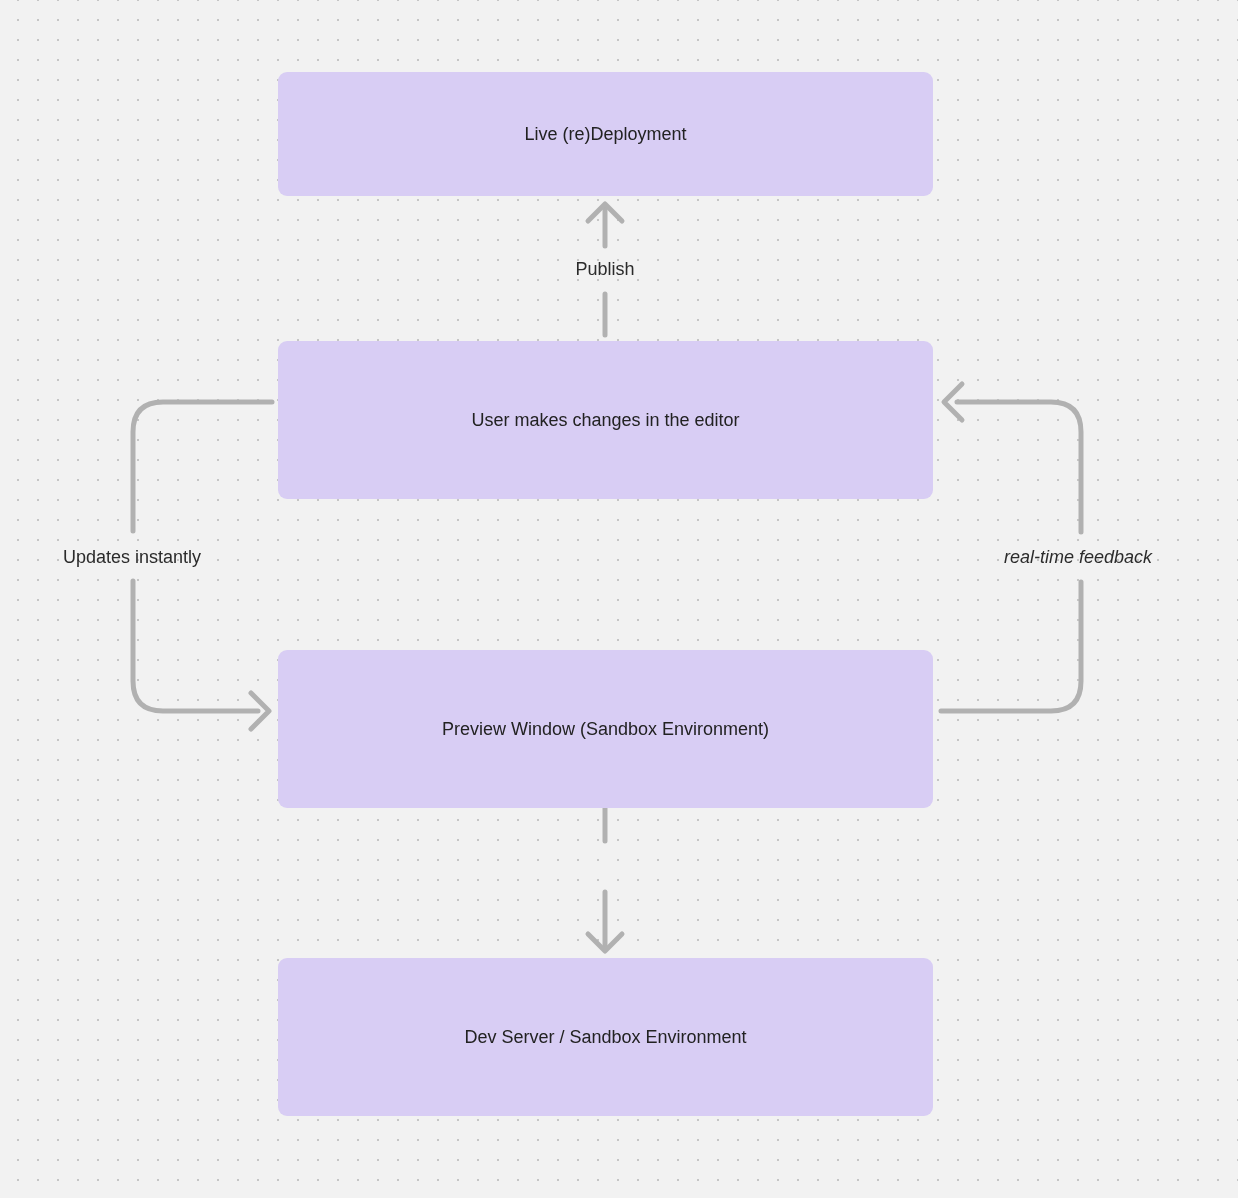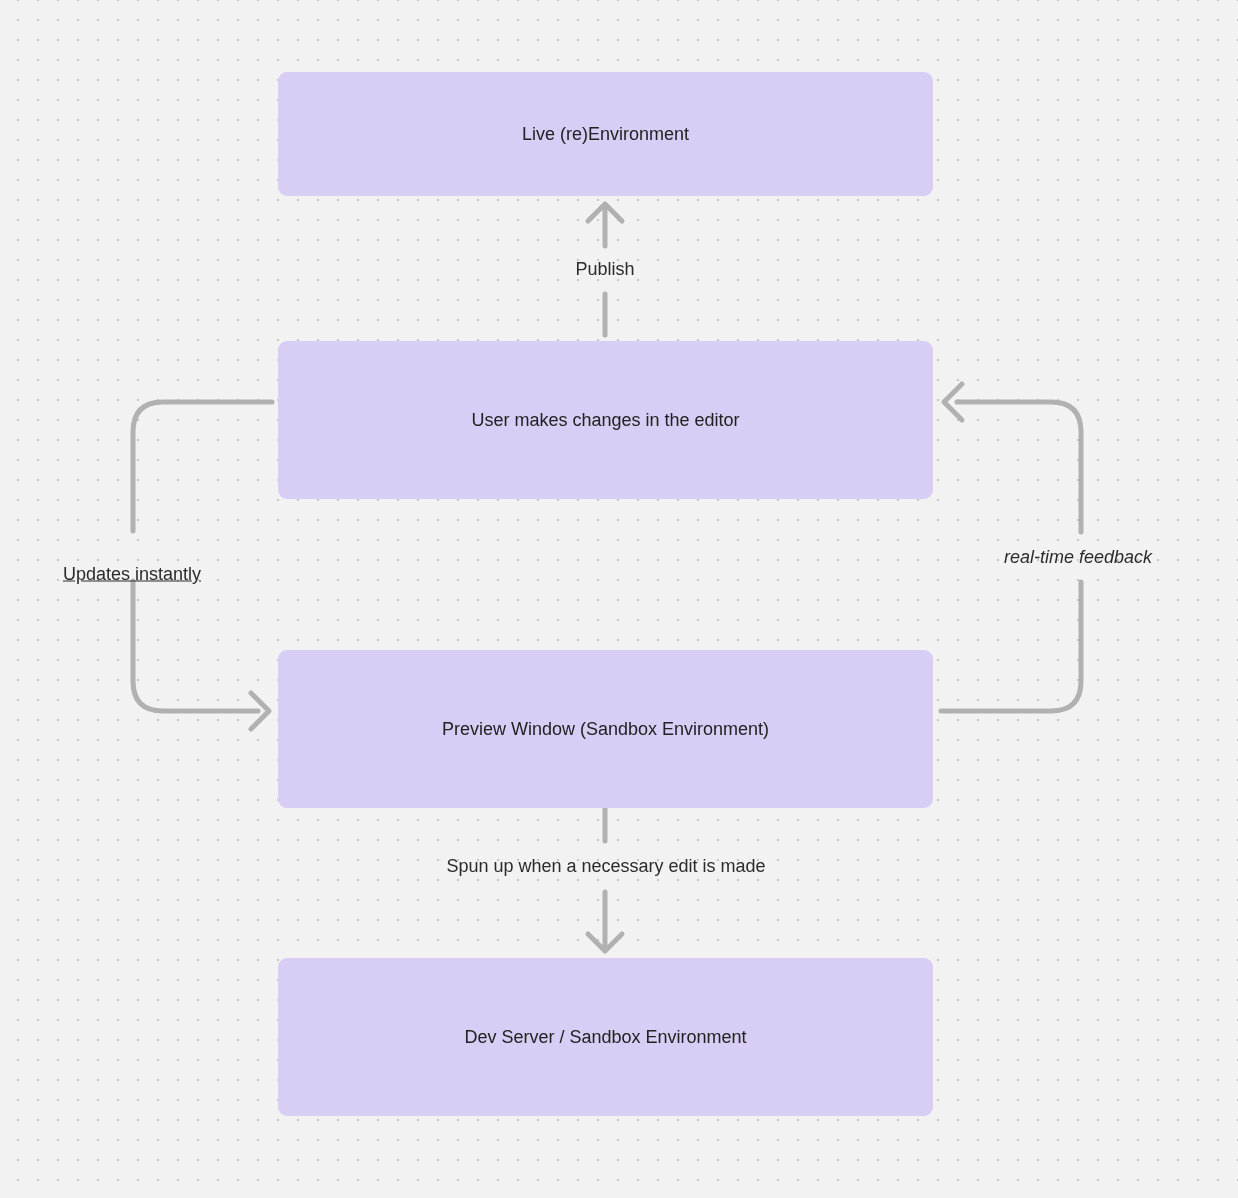--- a/index.html
+++ b/index.html
@@ -51,21 +51,21 @@
   .node-preview{top:650px;}
   .node-dev{top:958px;}
   .edge-label{
     position:absolute;
     transform:translate(-50%,-50%);
     font-size:18px;
     color:var(--text);
     white-space:nowrap;
   }
   .label-publish{left:605px;top:269px;}
-  .label-updates{left:132px;top:574px;text-decoration:underline;}
+  .label-updates{left:132px;top:557px;}
   .label-feedback{left:1078px;top:557px;font-style:italic;}
   .label-spunup{left:606px;top:866px;}
 </style>
 </head>
 <body>
 
 <div class="canvas">
 
   <svg class="edges-svg" viewBox="0 0 1238 1198" xmlns="http://www.w3.org/2000/svg">
 
@@ -89,33 +89,32 @@
 
     <g>
       <path d="M605,841 L605,784"></path>
       <path d="M588,797 L605,780 L622,797"></path>
       <path d="M605,892 L605,948"></path>
       <path d="M588,934 L605,951 L622,934"></path>
     </g>
   </svg>
 
   <div class="node node-live">
-    <span>Live (re)Environment</span>
+    <span>Live (re)Deployment</span>
   </div>
 
   <div class="node node-user">
     <span>User makes changes in the editor</span>
   </div>
 
   <div class="node node-preview">
     <span>Preview Window (Sandbox Environment)</span>
   </div>
 
   <div class="node node-dev">
     <span>Dev Server / Sandbox Environment</span>
   </div>
 
   <div class="edge-label label-publish">Publish</div>
   <div class="edge-label label-updates">Updates instantly</div>
   <div class="edge-label label-feedback">real-time feedback</div>
-  <div class="edge-label label-spunup">Spun up when a necessary edit is made</div>
 
 </div>
 
 </body></html>

